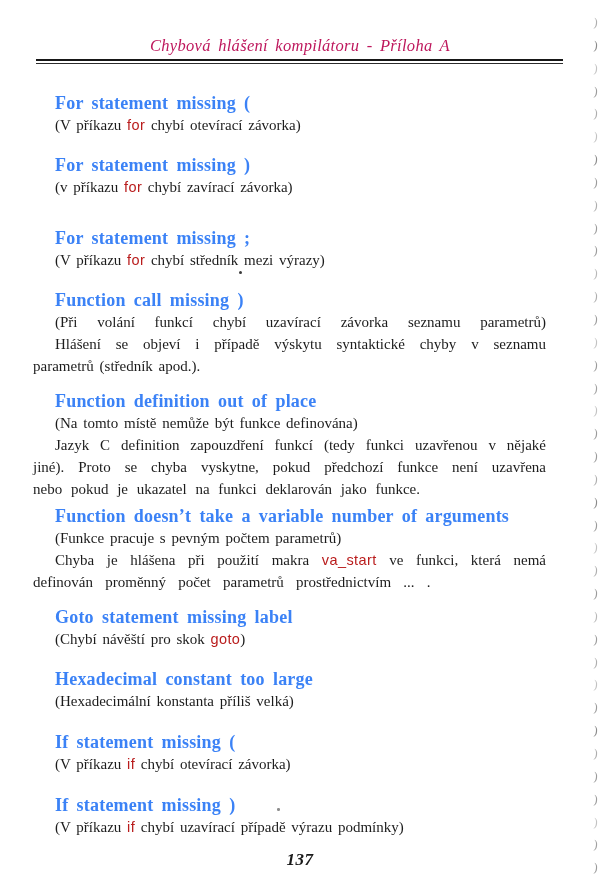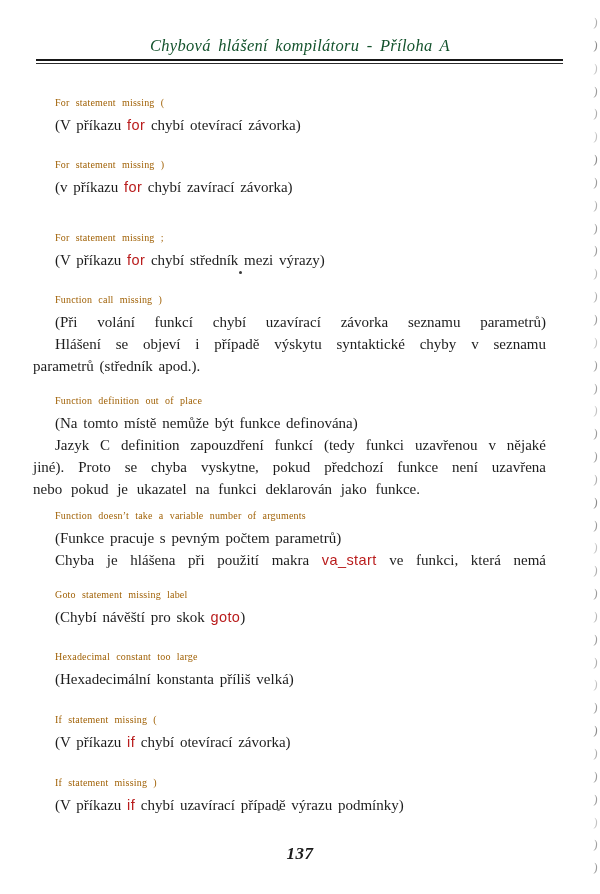--- a/index.html
+++ b/index.html
@@ -14,47 +14,47 @@
   }
   
   .header{padding-top:36px;}
   .header-title{
     text-align:center;
     font-style:italic;
     font-size:16.5px;
     font-weight:500;
     word-spacing:3px;
     letter-spacing:.3px;
-    color:#14532d;
+    color:#be185d;
     line-height:20px;
   }
   .header-rule{
     margin:3px 0 0 36px;
     width:527px;height:2px;
     border-top:2.4px solid #171717;
     border-bottom:1.2px solid #2c2c2c;
     box-sizing:content-box;
   }
   
   .bodytext{
     padding:28px 54px 0 33px;
   }
   .entry{margin:0;}
   .m18{margin-top:18px;}
   .m17{margin-top:29px;}
   .m13{margin-top:13px;}
   .m5{margin-top:5px;}
   .m19{margin-top:19px;}
   .title{
-    font-weight:400;
-    font-size:10px;
+    font-weight:700;
+    font-size:18px;
     line-height:22px;
     word-spacing:3.5px;
     letter-spacing:.2px;
-    color:#a16207;
+    color:#3b82f6;
     padding-left:22px;
     white-space:nowrap;
   }
   .sub,.pline{
     font-size:15px;
     line-height:22px;
     word-spacing:2px;
     white-space:nowrap;
   }
   .ind{padding-left:22px;}
@@ -66,21 +66,21 @@
   .ws5{word-spacing:5px;}
   .ws9{word-spacing:8.5px;}
   .code{
     font-family:"Liberation Sans","DejaVu Sans",sans-serif;
     font-size:14.5px;
     color:#b91c1c;
     letter-spacing:.4px;
   }
   
   .footer{
-    margin-top:28px;
+    margin-top:12px;
     text-align:center;
     font-style:italic;
     font-weight:700;
     font-size:17px;
     letter-spacing:.5px;
     color:#1a1a1a;
   }
   
   .edge-artifacts{
     position:absolute;
@@ -142,20 +142,21 @@
       <div class="sub ind">(Na tomto místě nemůže být funkce definována)</div>
       <div class="pline ind just">Jazyk C definition zapouzdření funkcí (tedy funkci uzavřenou v nějaké</div>
       <div class="pline just">jiné). Proto se chyba vyskytne, pokud předchozí funkce není uzavřena</div>
       <div class="pline ws5">nebo pokud je ukazatel na funkci deklarován jako funkce.</div>
     </section>
 
     <section class="entry m5">
       <div class="title">Function doesn’t take a variable number of arguments</div>
       <div class="sub ind">(Funkce pracuje s pevným počtem parametrů)</div>
       <div class="pline ind just"><span>Chyba je hlášena při použití makra </span><span class="code">va_start</span><span> ve funkci, která nemá</span></div>
+      <div class="pline ws9">definován proměnný počet parametrů prostřednictvím ... .</div>
     </section>
 
     <section class="entry m13">
       <div class="title">Goto statement missing label</div>
       <div class="sub ind"><span>(Chybí návěští pro skok </span><span class="code">goto</span><span>)</span></div>
     </section>
 
     <section class="entry m18">
       <div class="title">Hexadecimal constant too large</div>
       <div class="sub ind">(Hexadecimální konstanta příliš velká)</div>

